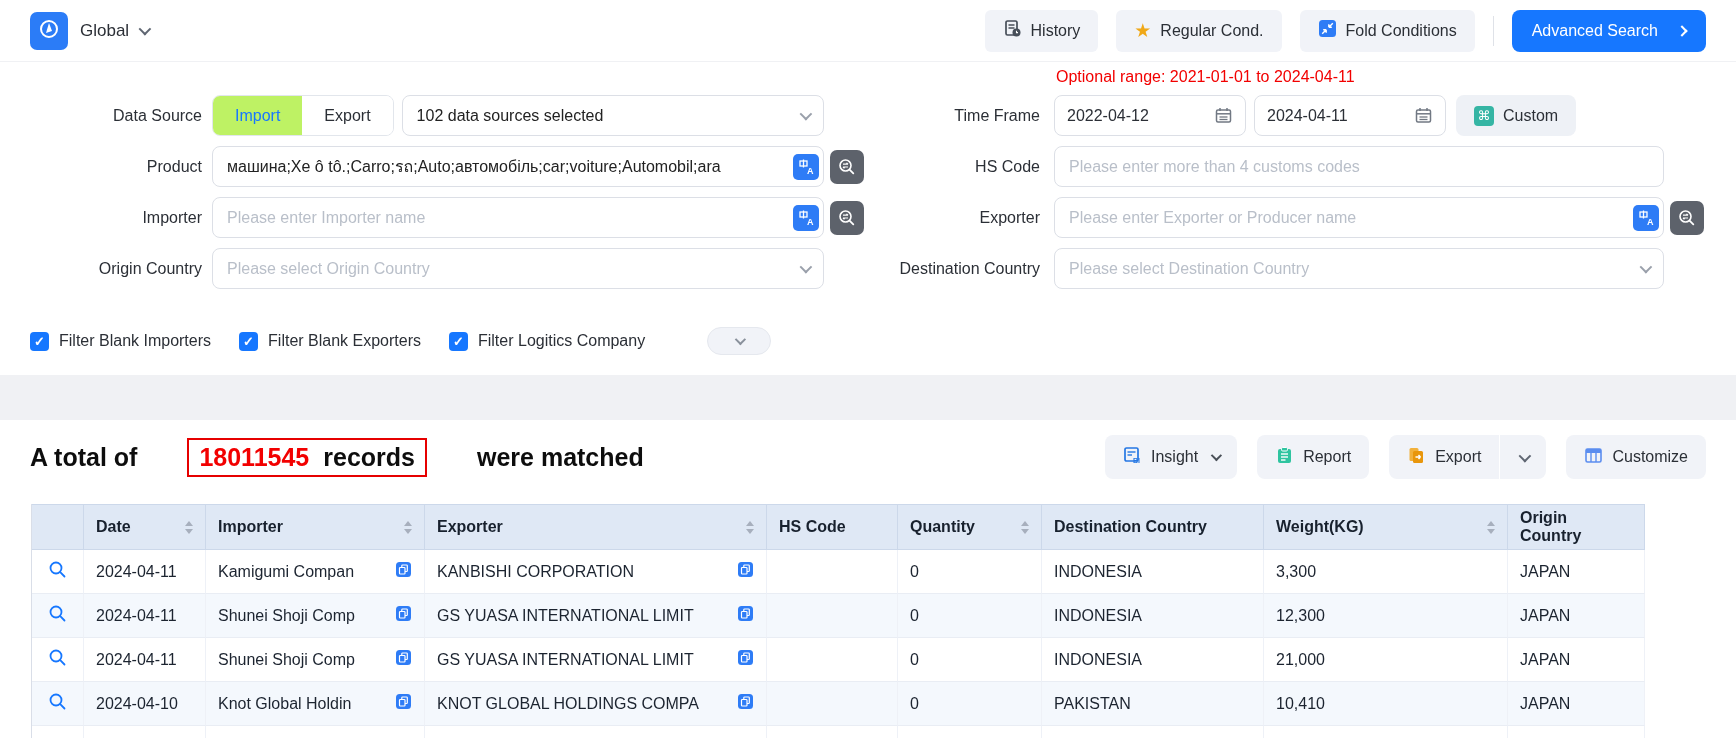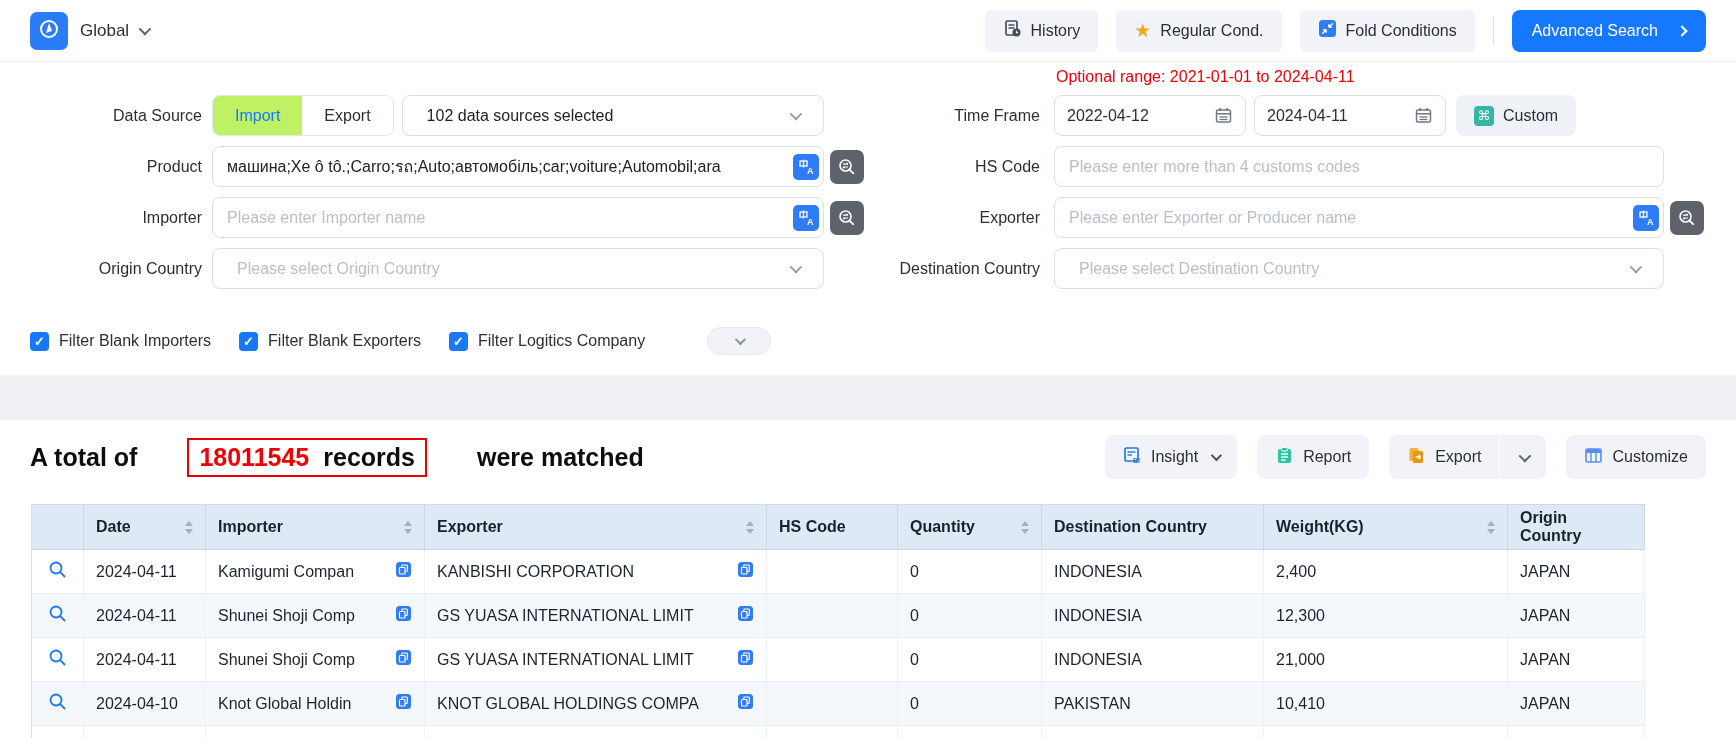--- a/index.html
+++ b/index.html
@@ -34,21 +34,21 @@
   .flabel { width:172px; text-align:right; font-size:16px; color:#2b2f36; flex:none; }
   .flabel-r { width:170px; text-align:right; font-size:16px; color:#2b2f36; flex:none; }
   .lfield { width:612px; margin-left:10px; flex:none; position:relative; }
   .rfield { width:610px; margin-left:14px; flex:none; position:relative; }
   .icon-slot { width:46px; flex:none; display:flex; align-items:center; justify-content:center; }
   .inp { width:100%; height:41px; border:1px solid #dcdfe6; border-radius:8px;
     font-size:16px; color:#222; padding:0 14px; font-family:inherit; background:#fff; }
   .inp::placeholder { color:#b9bfc9; }
   .inp.with-ic { padding-right:42px; }
   .sel { width:100%; height:41px; border:1px solid #dcdfe6; border-radius:8px;
-    display:flex; align-items:center; padding:0 24px; font-size:16px; color:#222;
+    display:flex; align-items:center; padding:0 14px; font-size:16px; color:#222;
     background:#fff; cursor:pointer; }
   .sel .ph { color:#b9bfc9; }
   .sel .chev { margin-left:auto; border-color:#9aa0ab; }
   .in-ic { position:absolute; right:5px; top:50%; transform:translateY(-50%); }
 
   .seg { display:flex; height:41px; border:1px solid #e2e6ec; border-radius:8px;
     overflow:hidden; flex:none; }
   .seg-opt { padding:0 22px; display:flex; align-items:center; font-size:16px;
     cursor:pointer; background:#fff; color:#2b2f36; }
   .seg-opt.active { background:#bef264; color:#1677ff; }
@@ -478,21 +478,21 @@
     <div class="td">
           <span></span>
         </div>
     <div class="td">
           <span>0</span>
         </div>
     <div class="td">
           <span>INDONESIA</span>
         </div>
     <div class="td">
-          <span>2,400</span>
+          <span>3,300</span>
         </div>
     <div class="td">
           <span>JAPAN</span>
         </div>
   </div>
 
   <div class="tgrid row-alt">
     <div class="td center">
           <span><svg width="19" height="19" viewBox="0 0 19 19">
               <circle cx="8" cy="8" r="5.5" fill="none" stroke="#1677ff" stroke-width="1.8"></circle>

